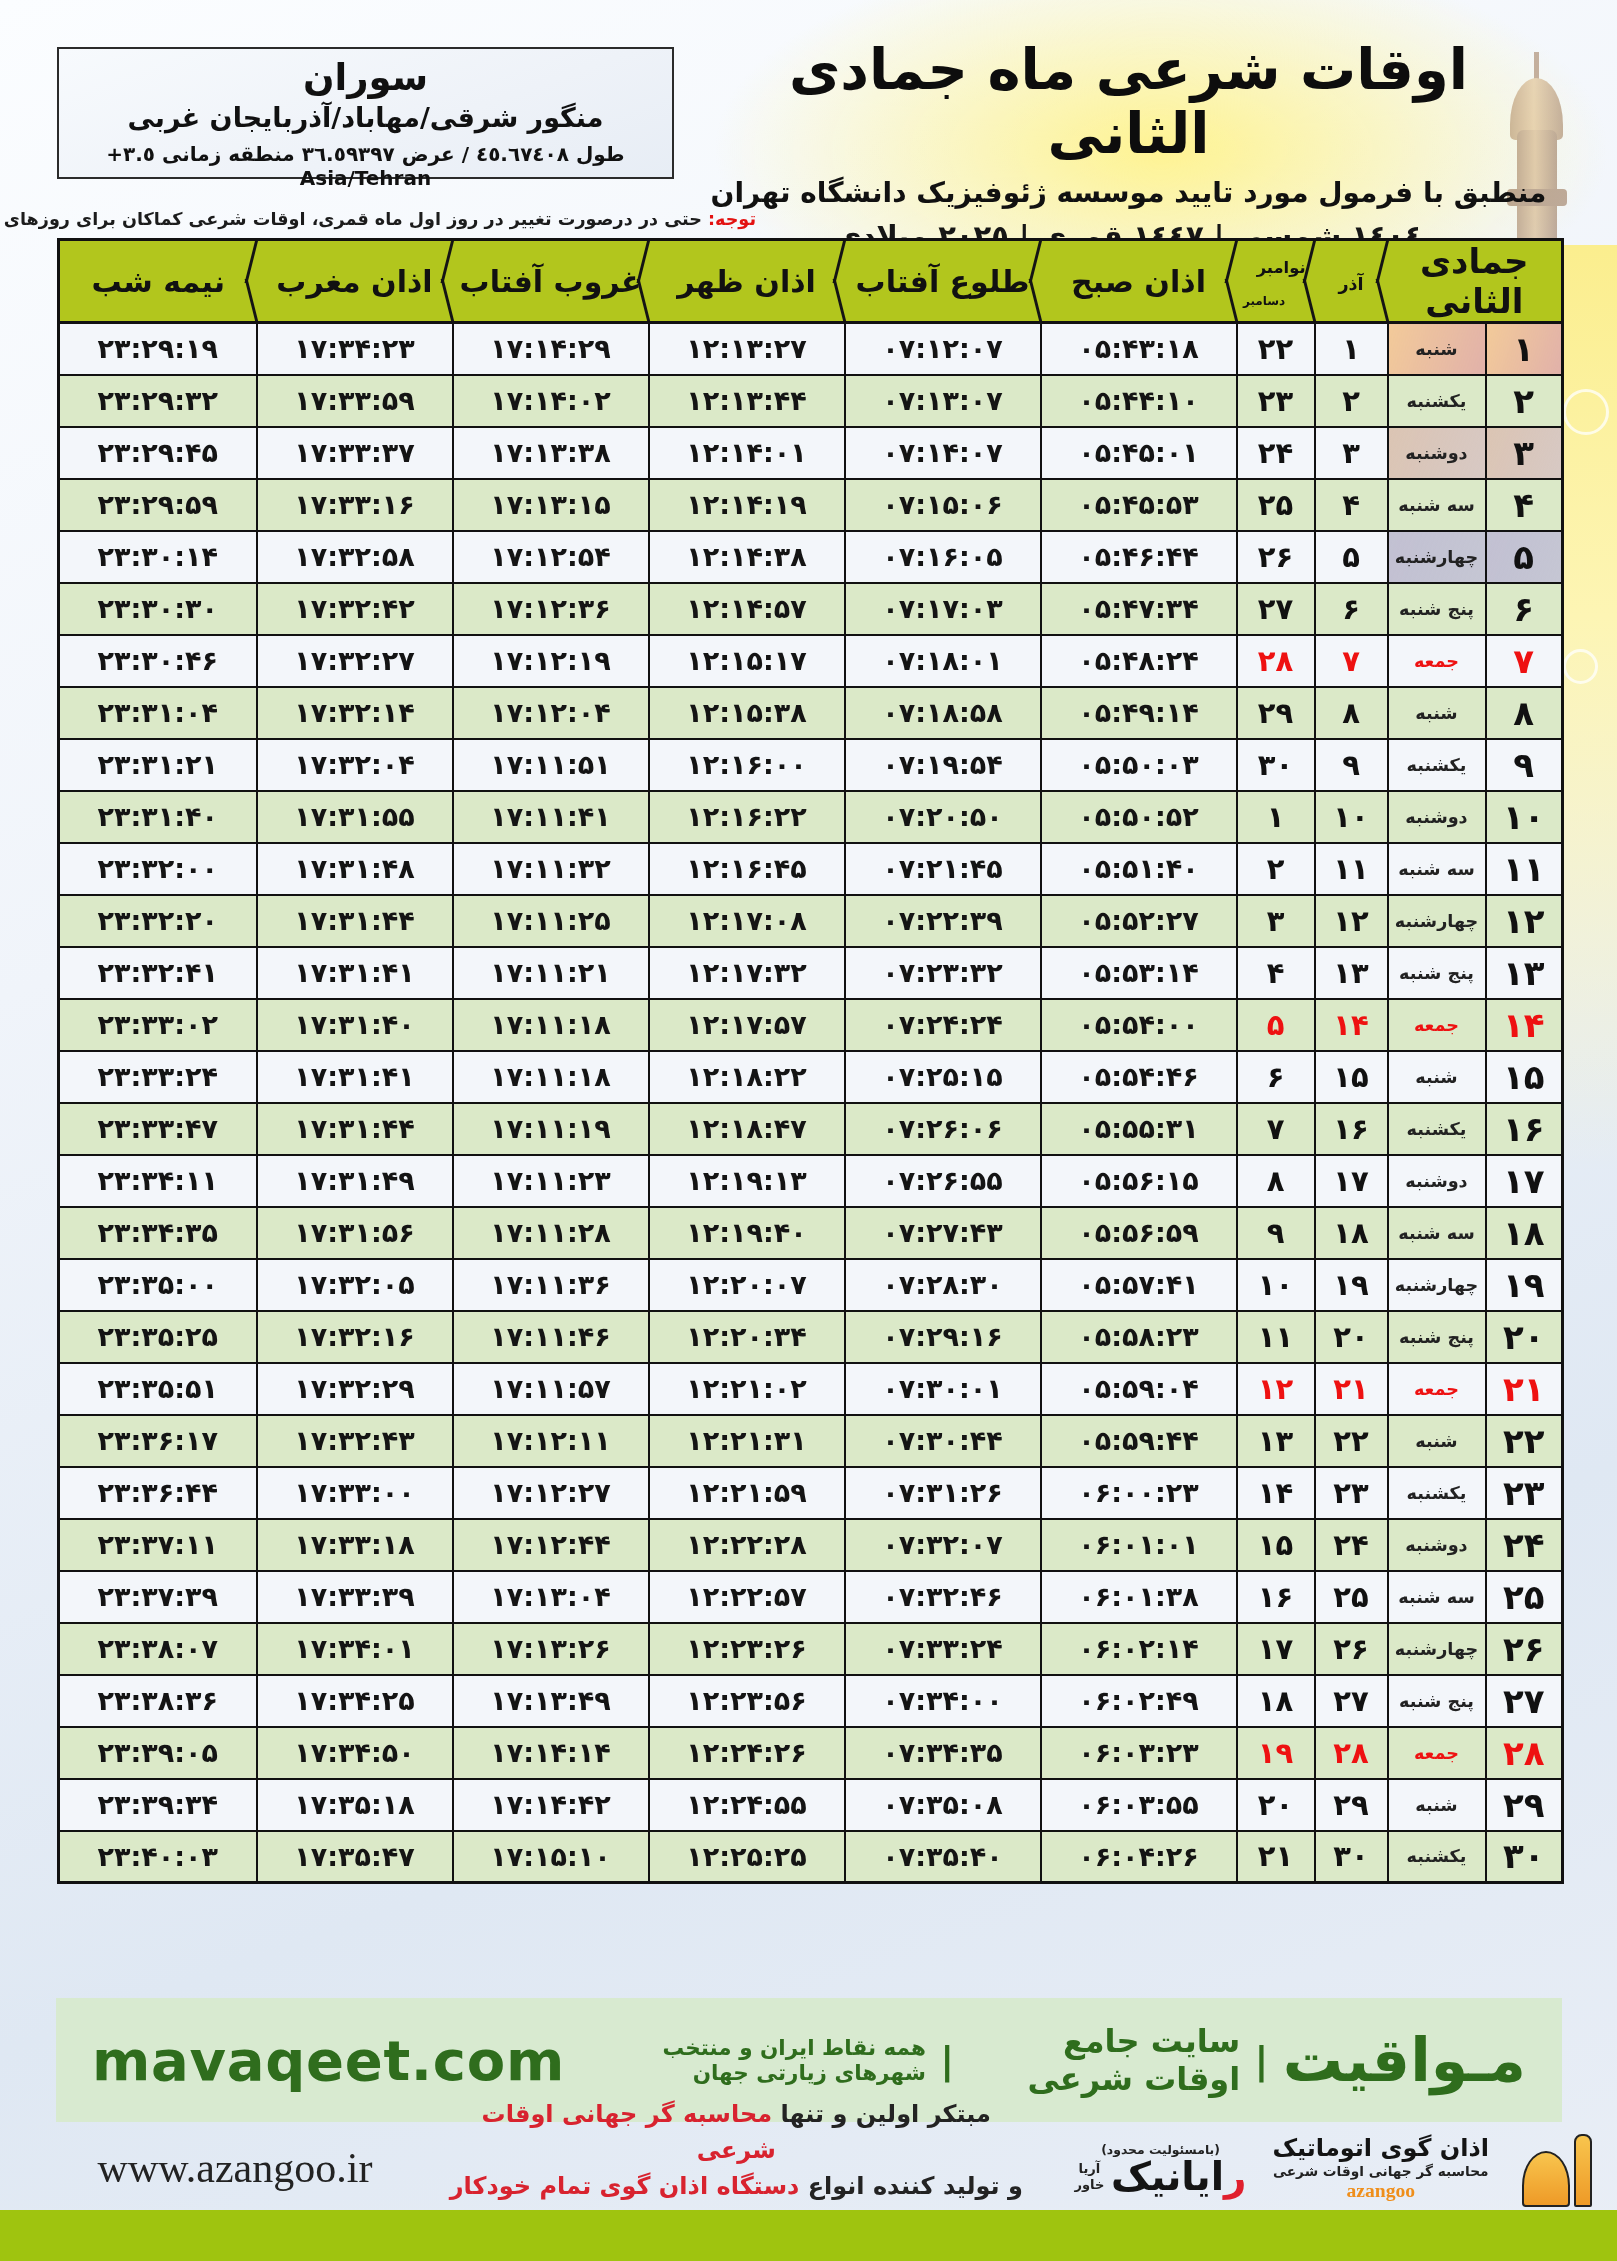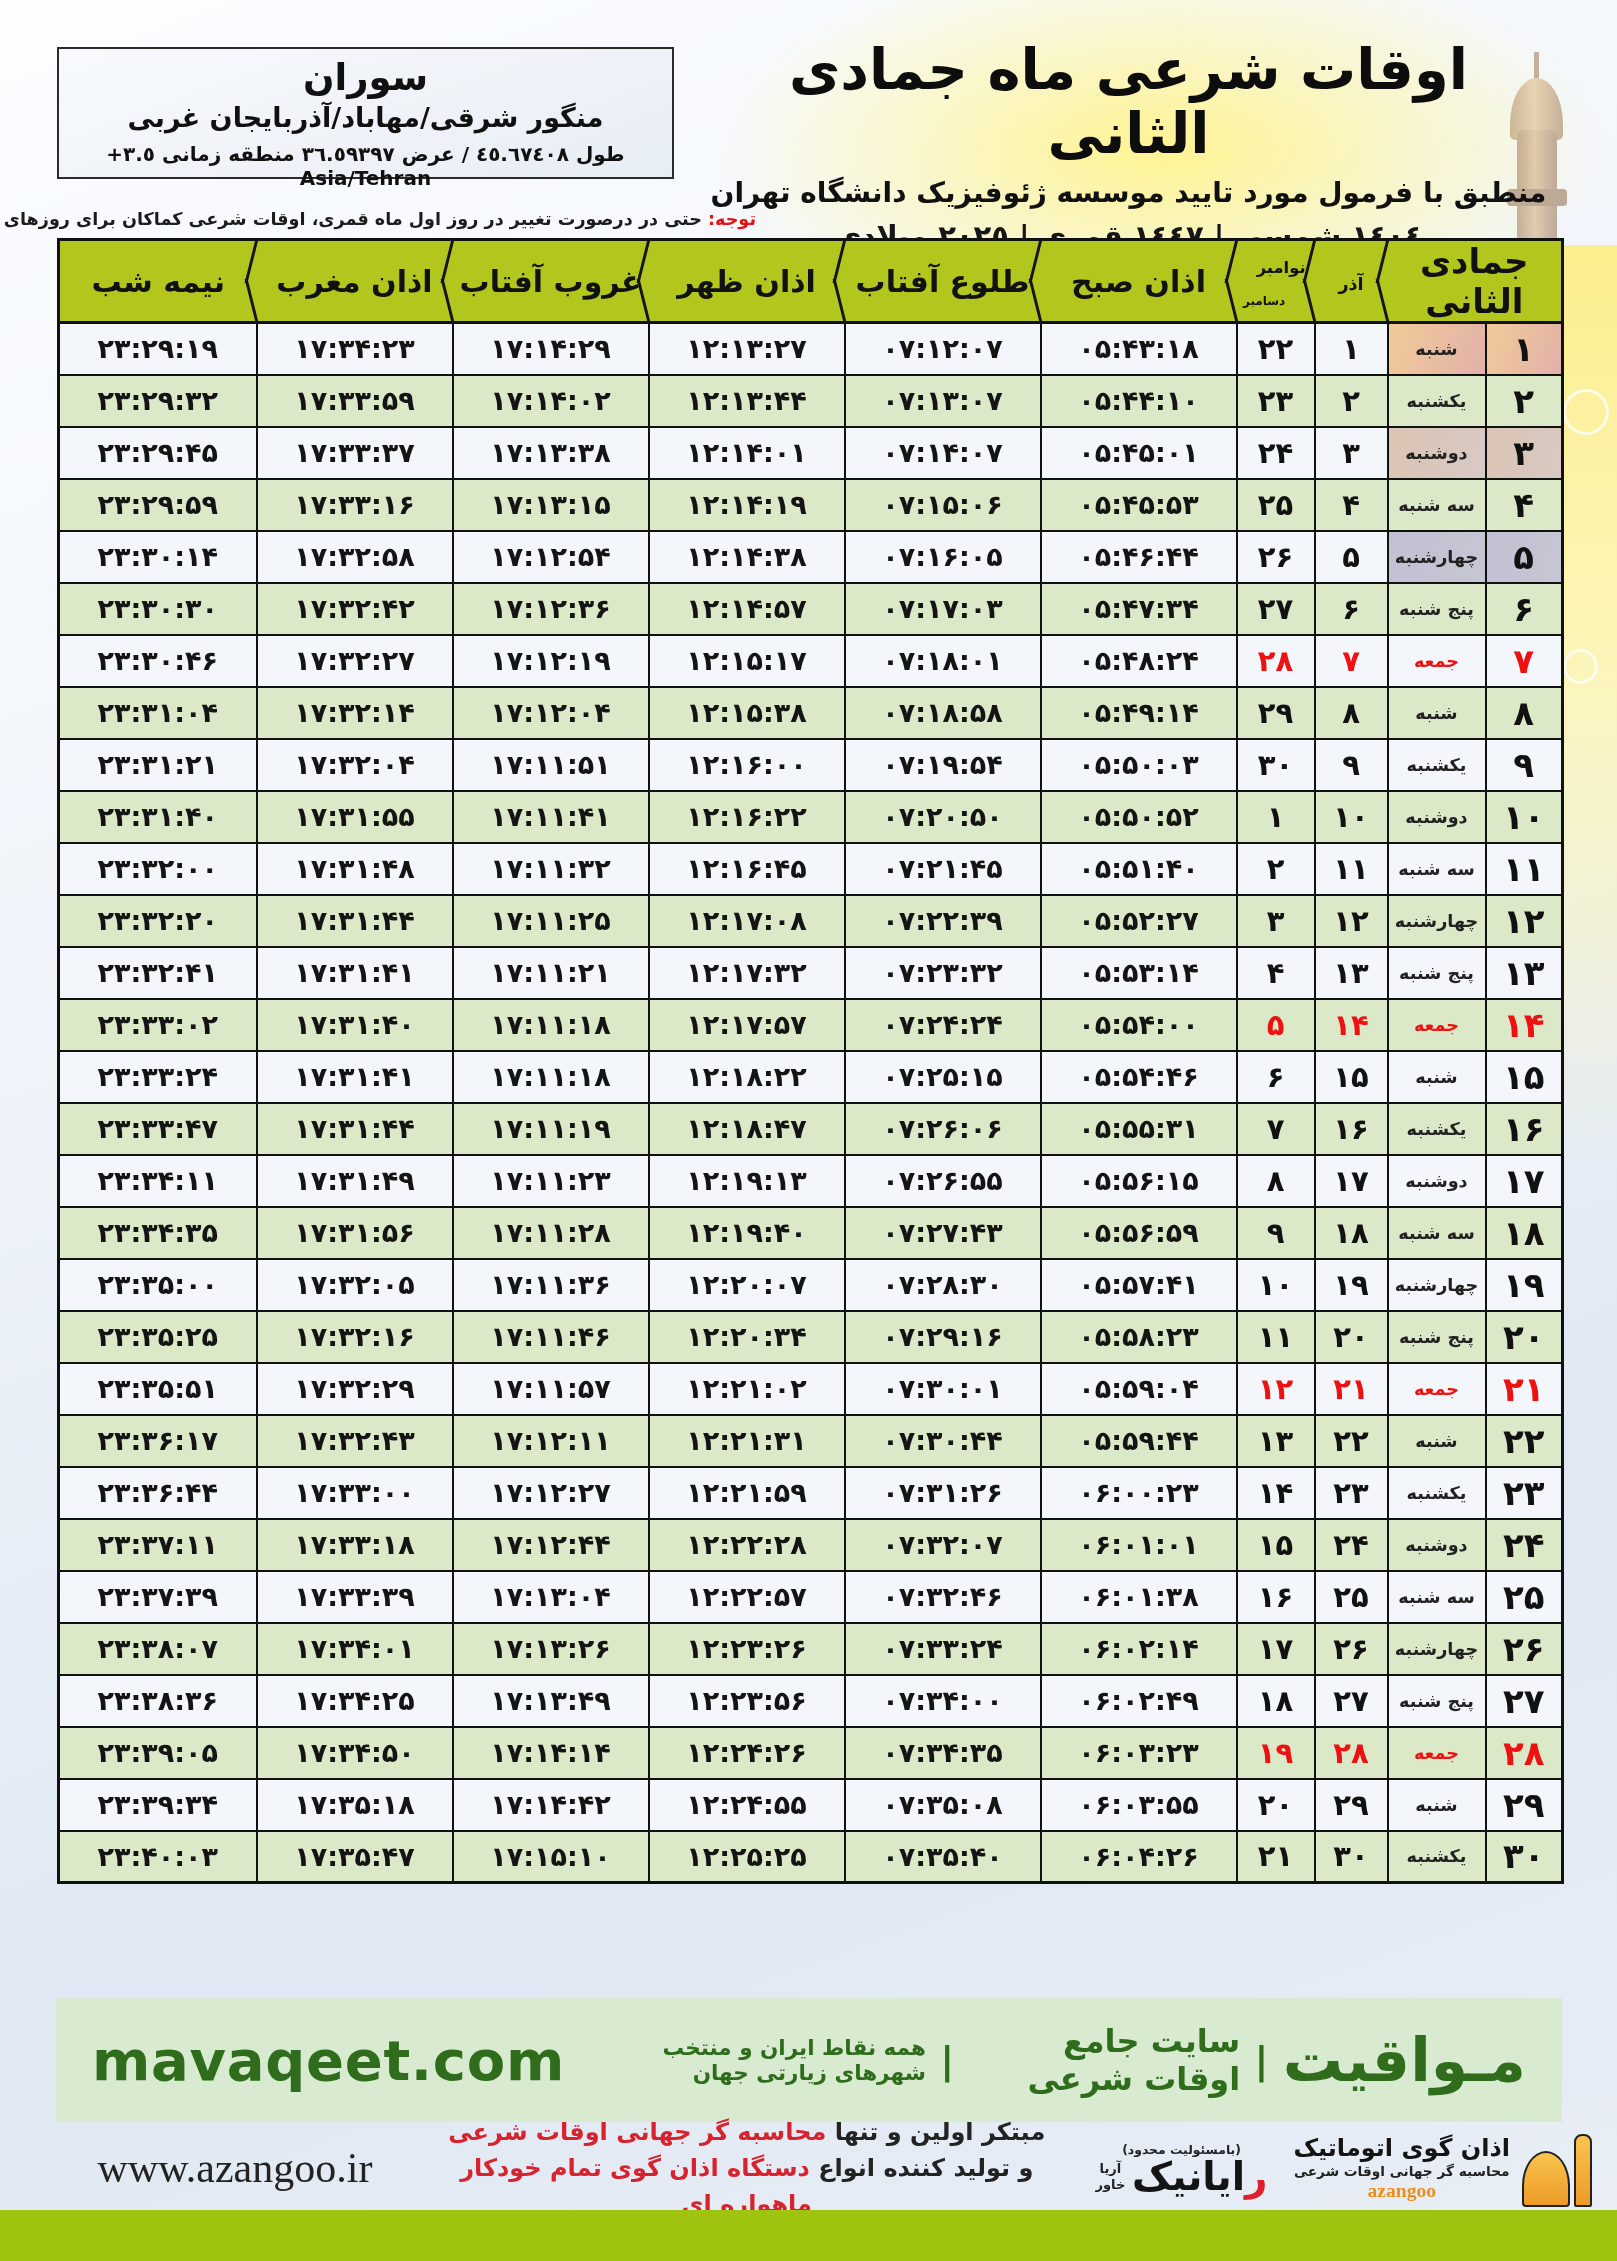--- a/index.html
+++ b/index.html
@@ -79,21 +79,21 @@
     display:flex; align-items:center; direction:rtl; z-index:2; padding:0 36px; color:#2f6d1d;}
   .band .brand{font-size:60px; font-weight:bold;}
   .band .bsep{font-size:38px; font-weight:bold; margin:0 14.4px;}
   .band .bsite{font-size:32px; font-weight:bold;}
   .band .btag{font-size:21.5px; font-weight:bold; margin-left:19.6px;}
   .band .burl{font-size:56px; font-weight:bold; direction:ltr; margin-right:auto; letter-spacing:0.7px;}
 
   
   .footer{position:absolute; left:0; top:2126px; width:1618px; height:84px; display:flex; align-items:center;
     direction:rtl; z-index:2; padding:0 26px;}
-  .az-logo{display:flex; align-items:center; direction:rtl; margin-left:26px;}
+  .az-logo{display:flex; align-items:center; direction:rtl; margin-left:26px;gap:21px;}
   .az-icon{position:relative; width:73px; height:77px; margin-left:9px;}
   .az-dome{position:absolute; right:22px; bottom:0; width:48px; height:56px;
     background:linear-gradient(180deg,#f8c54e,#ee9a27); border:2px solid #222;
     border-radius:50% 50% 3.9px 3.9px / 62% 62% 3.9px 3.9px;}
   .az-tower{position:absolute; right:0; bottom:0; width:18px; height:73px;
     background:linear-gradient(180deg,#f8c54e,#ee9a27); border:2px solid #222; border-radius:7.8px 7.8px 2px 2px;}
   .az-text{text-align:center;}
   .az-title{font-size:24px; font-weight:bold; color:#141414;}
   .az-sub{font-size:13.7px; font-weight:bold; color:#222; margin-top:1.3px;}
   .az-latin{font-size:19.6px; font-weight:bold; color:#ef8e1a; direction:ltr; margin-top:1.3px;font-family:Liberation Serif, serif;}

